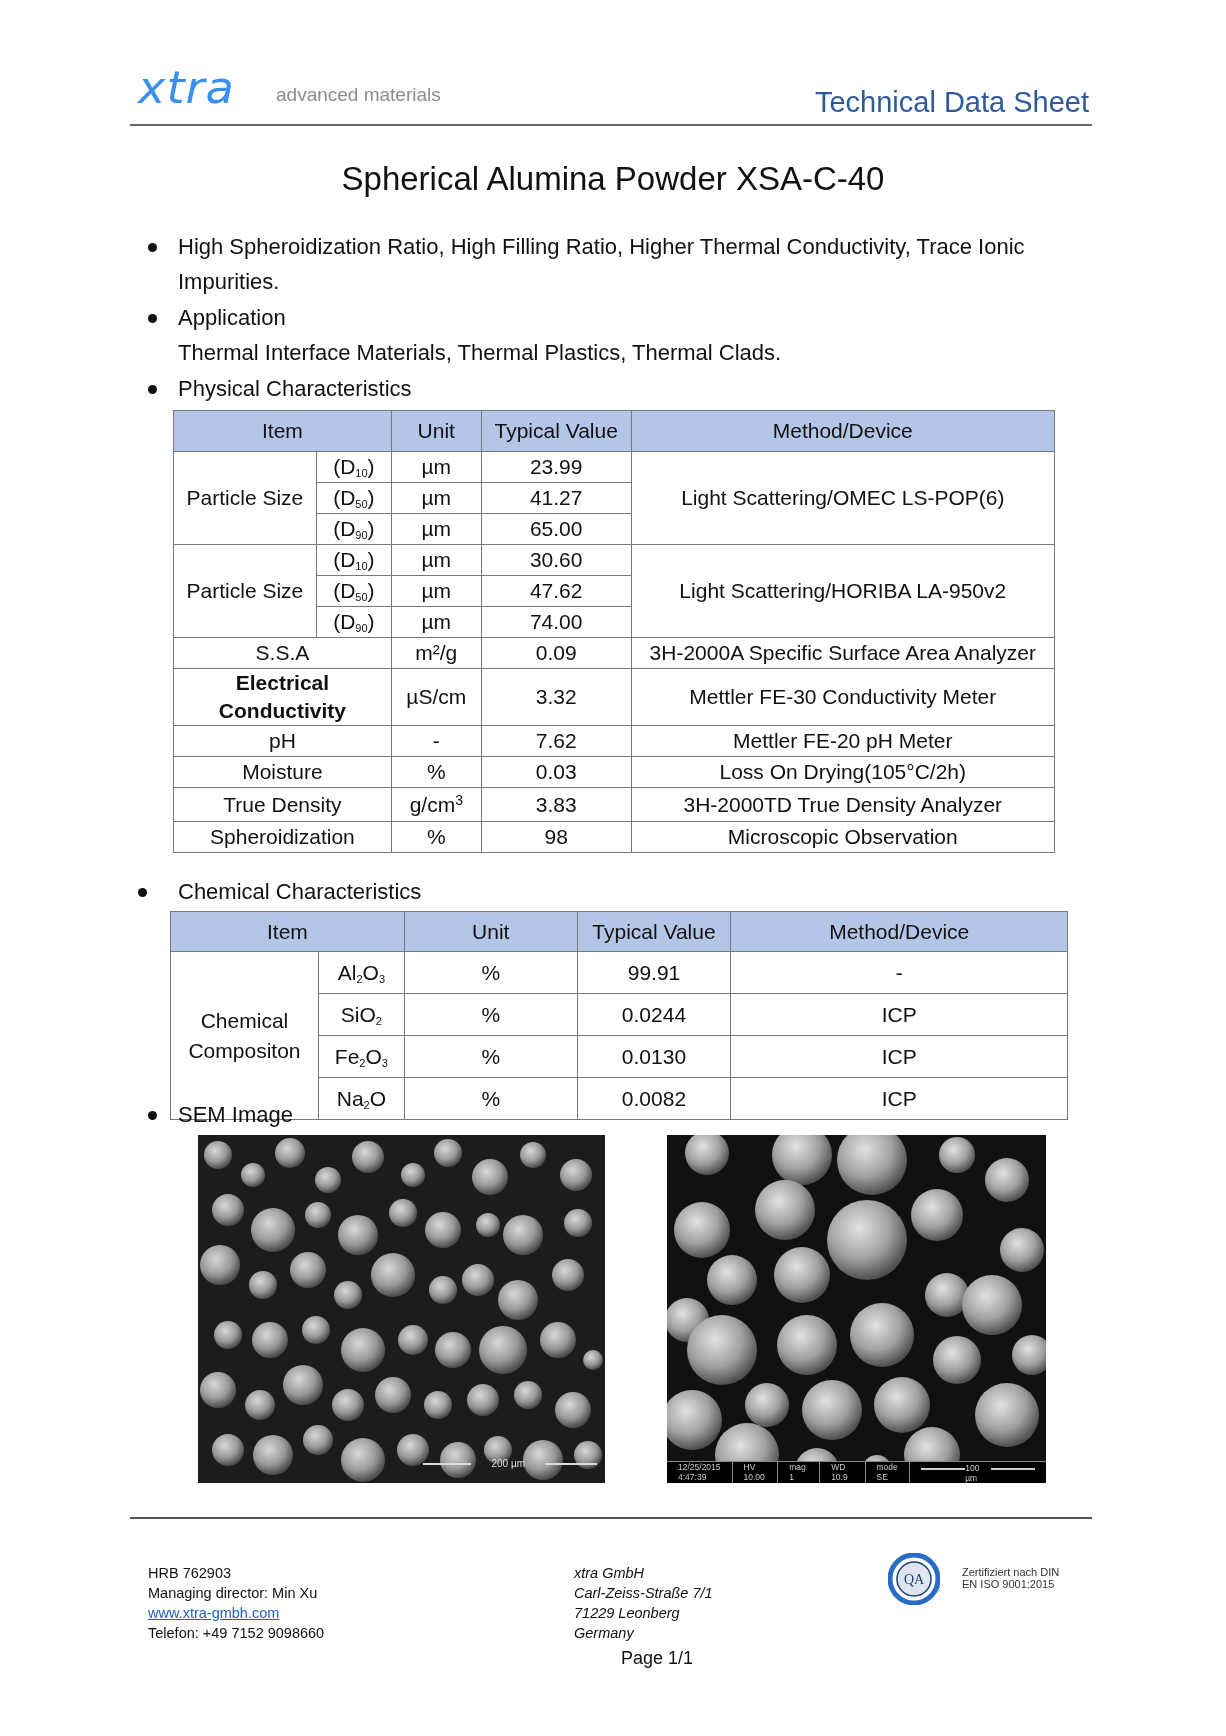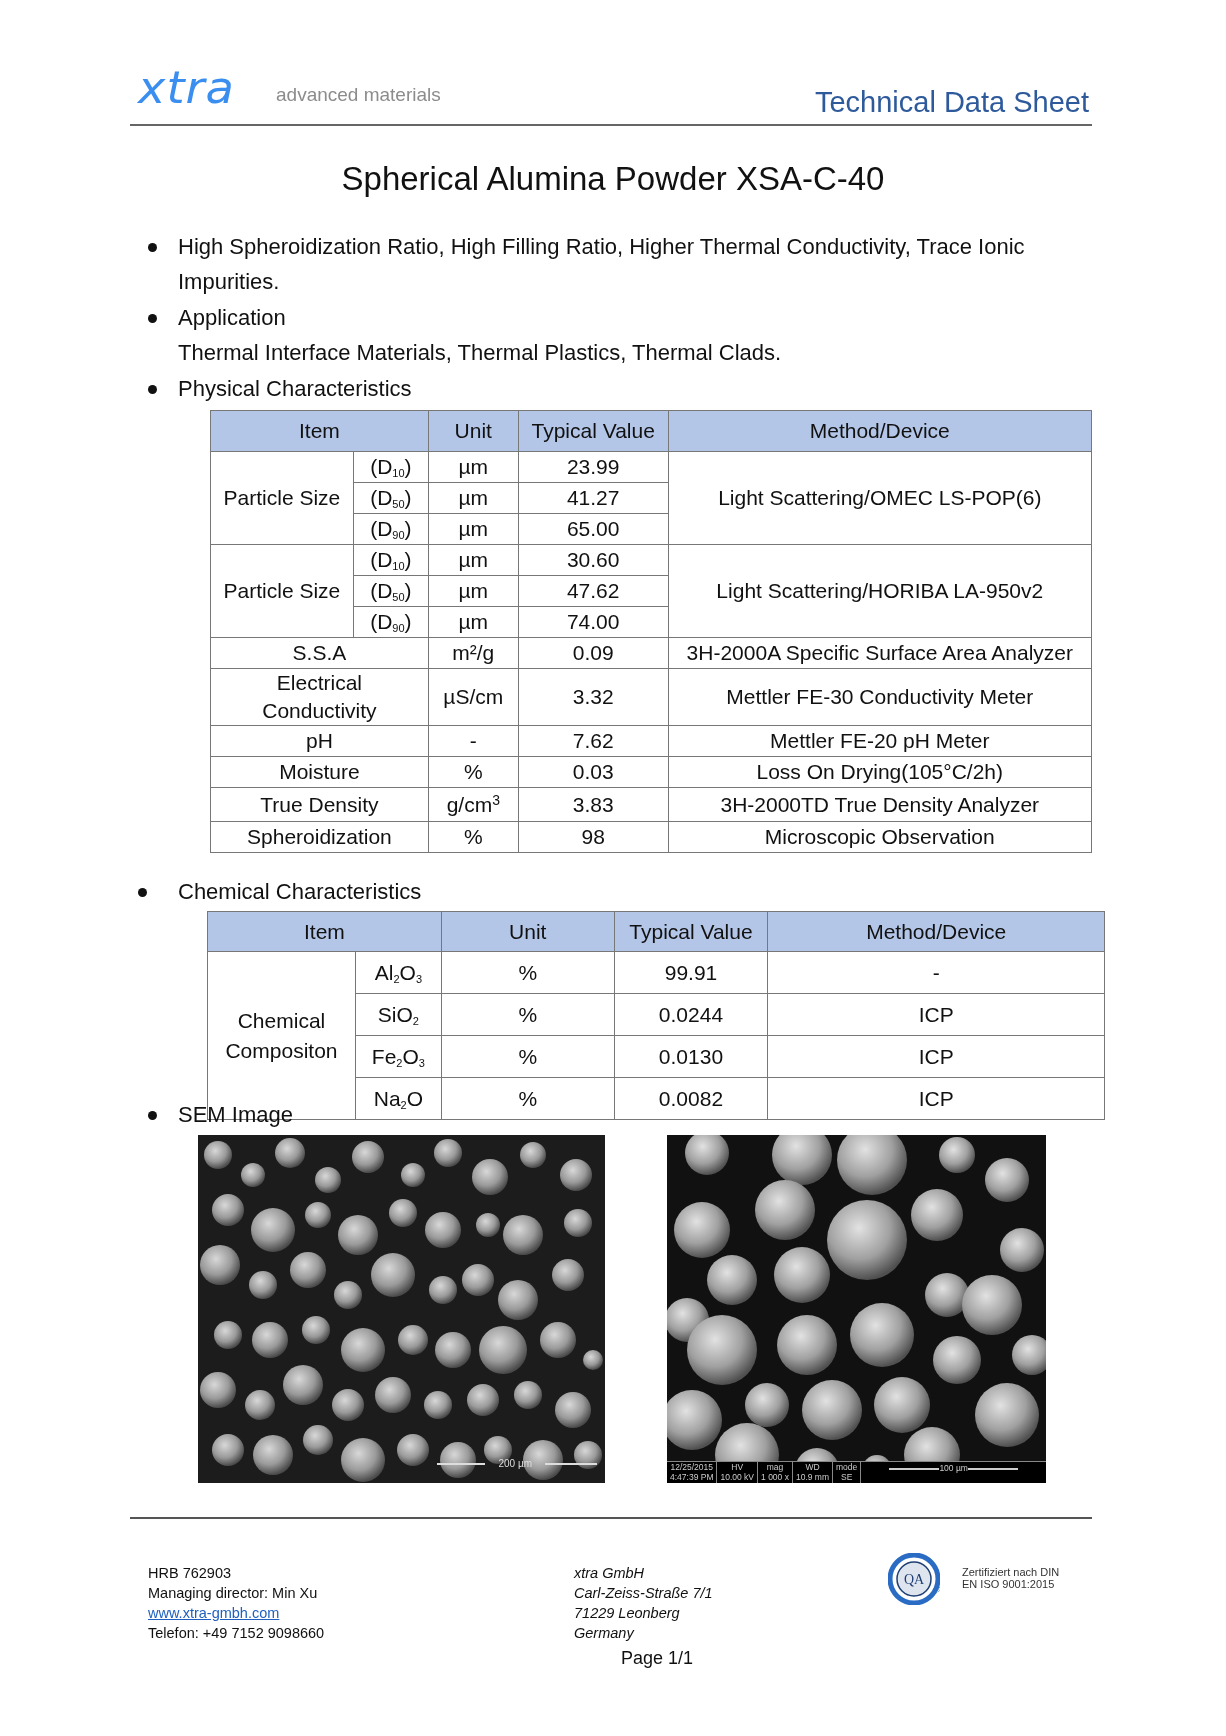--- a/index.html
+++ b/index.html
@@ -7,35 +7,35 @@
   body { position:relative; font-family:"Liberation Sans", "DejaVu Sans", sans-serif; color:#111; }
   .abs { position:absolute; }
   .logo { left:138px; top:66px; font-family:"DejaVu Sans", sans-serif; font-size:44px; color:#3a8ef0; letter-spacing:1px; font-style:italic; line-height:1; transform:scaleX(1.05); transform-origin:left; }
   .logo-sub { left:276px; top:84px; font-size:19px; color:#8c8c8c; }
   .doc-type { right:137px; top:86px; font-size:29px; color:#2e5a9c; }
   .hr-top { left:130px; top:124px; width:962px; height:2px; background:#666; }
   .title { left:0; width:1226px; top:160px; text-align:center; font-size:33px; color:#111; }
   .bullet-line { left:148px; font-size:22px; line-height:34px; }
   .bullet-line .dot { position:absolute; left:0; top:13px; width:9px; height:9px; border-radius:50%; background:#111; }
   .bullet-line .txt { position:absolute; left:30px; white-space:nowrap; }
-  table { border-collapse:collapse; position:absolute; font-size:21px;margin-left:37px; }
+  table { border-collapse:collapse; position:absolute; font-size:21px; }
   td, th { border:1.5px solid #777; text-align:center; vertical-align:middle; font-weight:normal; padding:0 4px; }
   th { background:#b4c6e7; }
   .t1 th { height:41px; }
   .t1 td { height:31px; }
   .t2 th { height:40px; }
   .t2 td { height:42px; }
   sub { font-size:11px; vertical-align:-3px; line-height:0; }
   sup { font-size:14px; vertical-align:7px; line-height:0; }
   .sem { background:#1a1a1a; overflow:hidden; }
   .sem svg { display:block; }
-  .scalebar { position:absolute; color:#ddd; font-size:10px; font-family:"Liberation Sans", sans-serif; display:flex; align-items:center; gap:13px; }
+  .scalebar { position:absolute; color:#ddd; font-size:10px; font-family:"Liberation Sans", sans-serif; display:flex; align-items:center; gap:20px; }
   .scalebar .bar { height:2px; background:#ddd; }
   .meta-strip { position:absolute; left:0; bottom:0; height:22px; background:#000; color:#ccc; font-size:8.5px; display:flex; line-height:10px; border-top:1px solid #888; }
-  .meta-strip div { border-right:1px solid #888; padding:0 3px; text-align:center; }
+  .meta-strip div { border-right:1px solid #888; padding:0 11px; }
   .hr-bottom { left:130px; top:1517px; width:962px; height:1.5px; background:#555; }
   .foot { font-size:14.5px; line-height:20px; color:#111;margin-top:35px; }
   .foot a { color:#1f5fbf; text-decoration:underline; }
   .cert-text { left:962px; top:1566px; font-size:11px; line-height:12px; color:#333; }
   .page-num { left:0; width:1226px; top:1648px; text-align:center; font-size:18px;margin-left:44px; }
 </style>
 </head>
 <body>
 
 <div class="abs logo">xtra</div>
@@ -113,21 +113,21 @@
     <td>µm</td>
     <td>74.00</td>
   </tr>
   <tr>
     <td colspan="2">S.S.A</td>
     <td>m²/g</td>
     <td>0.09</td>
     <td>3H-2000A Specific Surface Area Analyzer</td>
   </tr>
   <tr>
-    <td colspan="2" style="height:57px; line-height:28px;"><span>Electrical</span><br><span>Conductivity</span></td>
+    <td colspan="2" style="height:57px; line-height:28px;font-weight:bold;"><span>Electrical</span><br><span>Conductivity</span></td>
     <td>µS/cm</td>
     <td>3.32</td>
     <td>Mettler FE-30 Conductivity Meter</td>
   </tr>
   <tr>
     <td colspan="2">pH</td>
     <td>-</td>
     <td>7.62</td>
     <td>Mettler FE-20 pH Meter</td>
   </tr>

